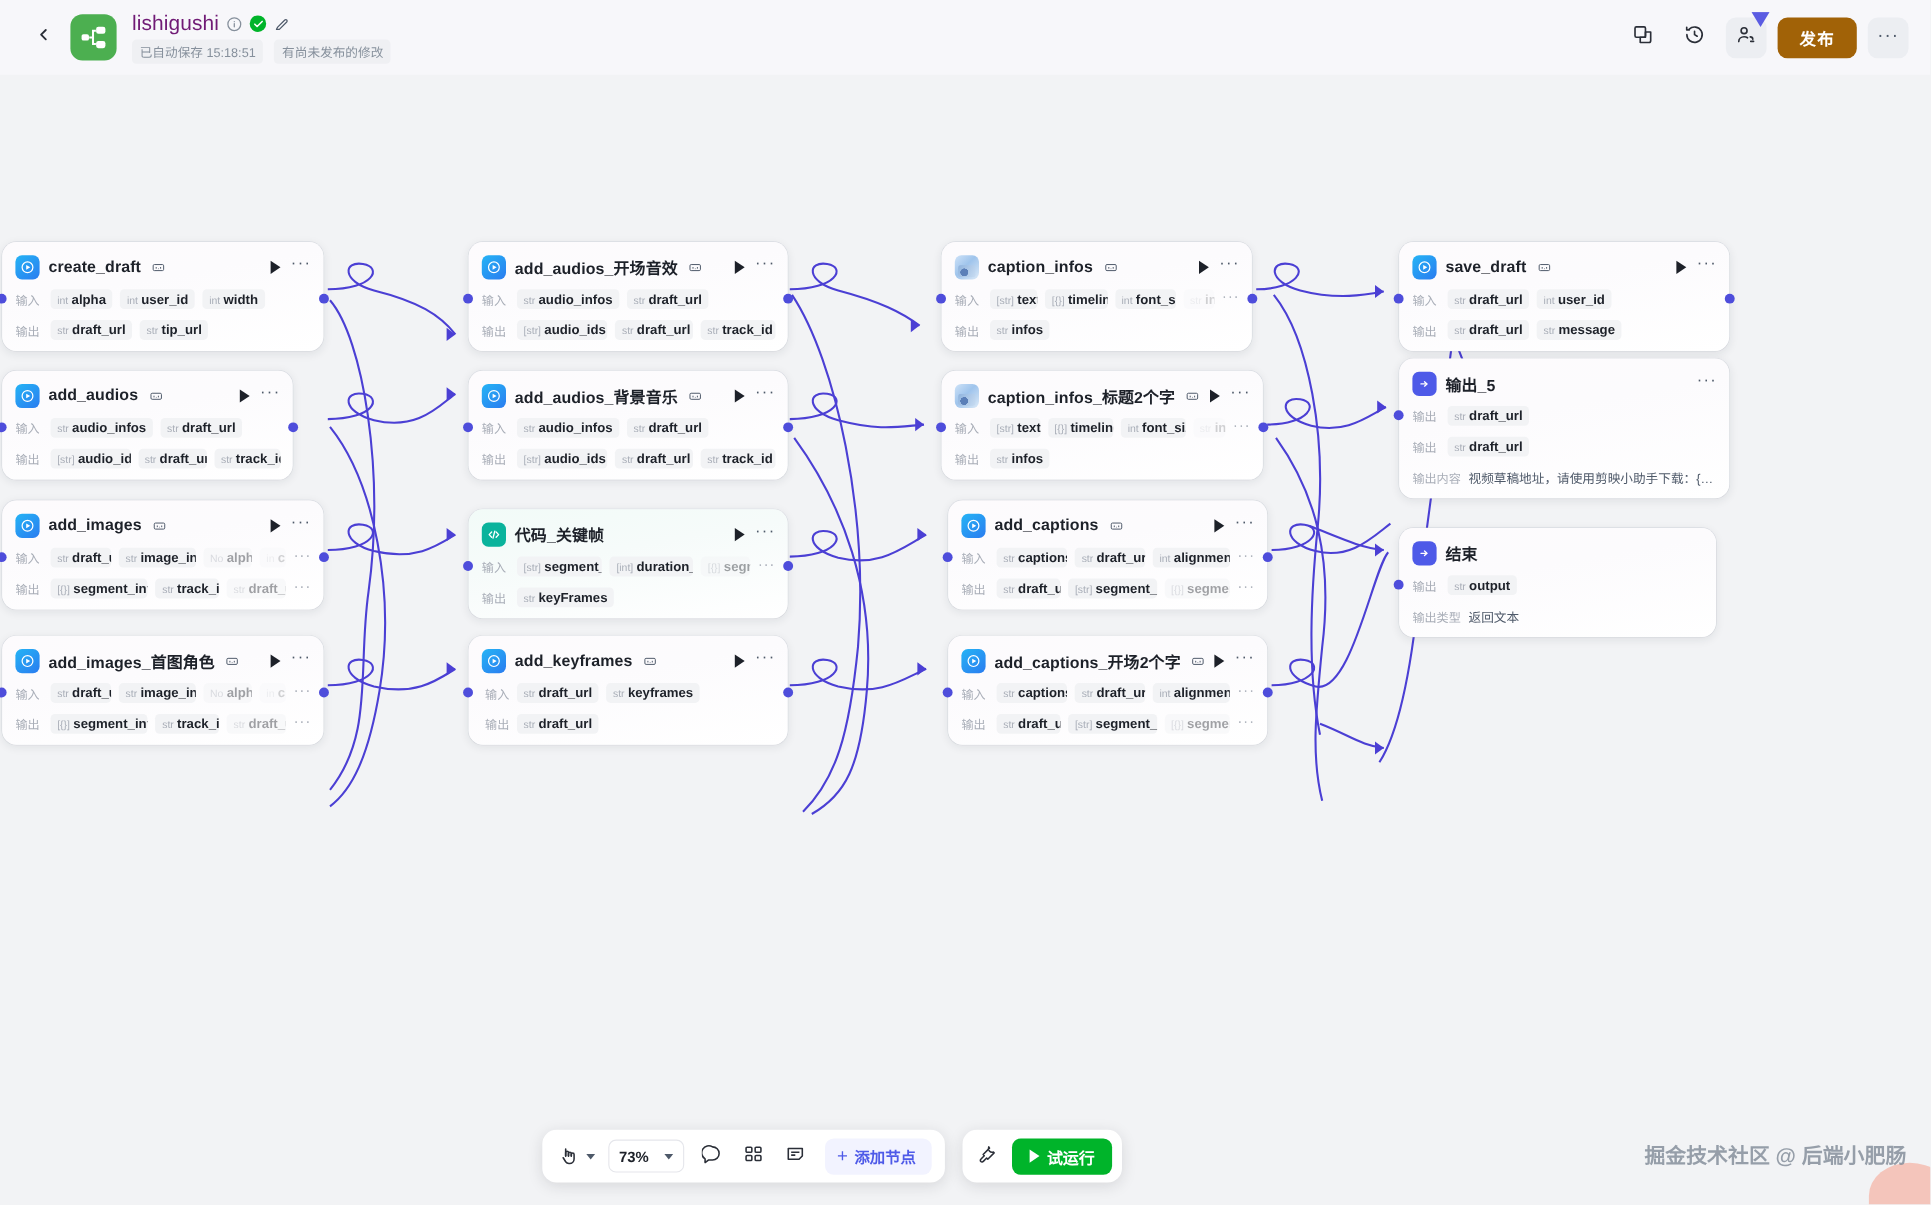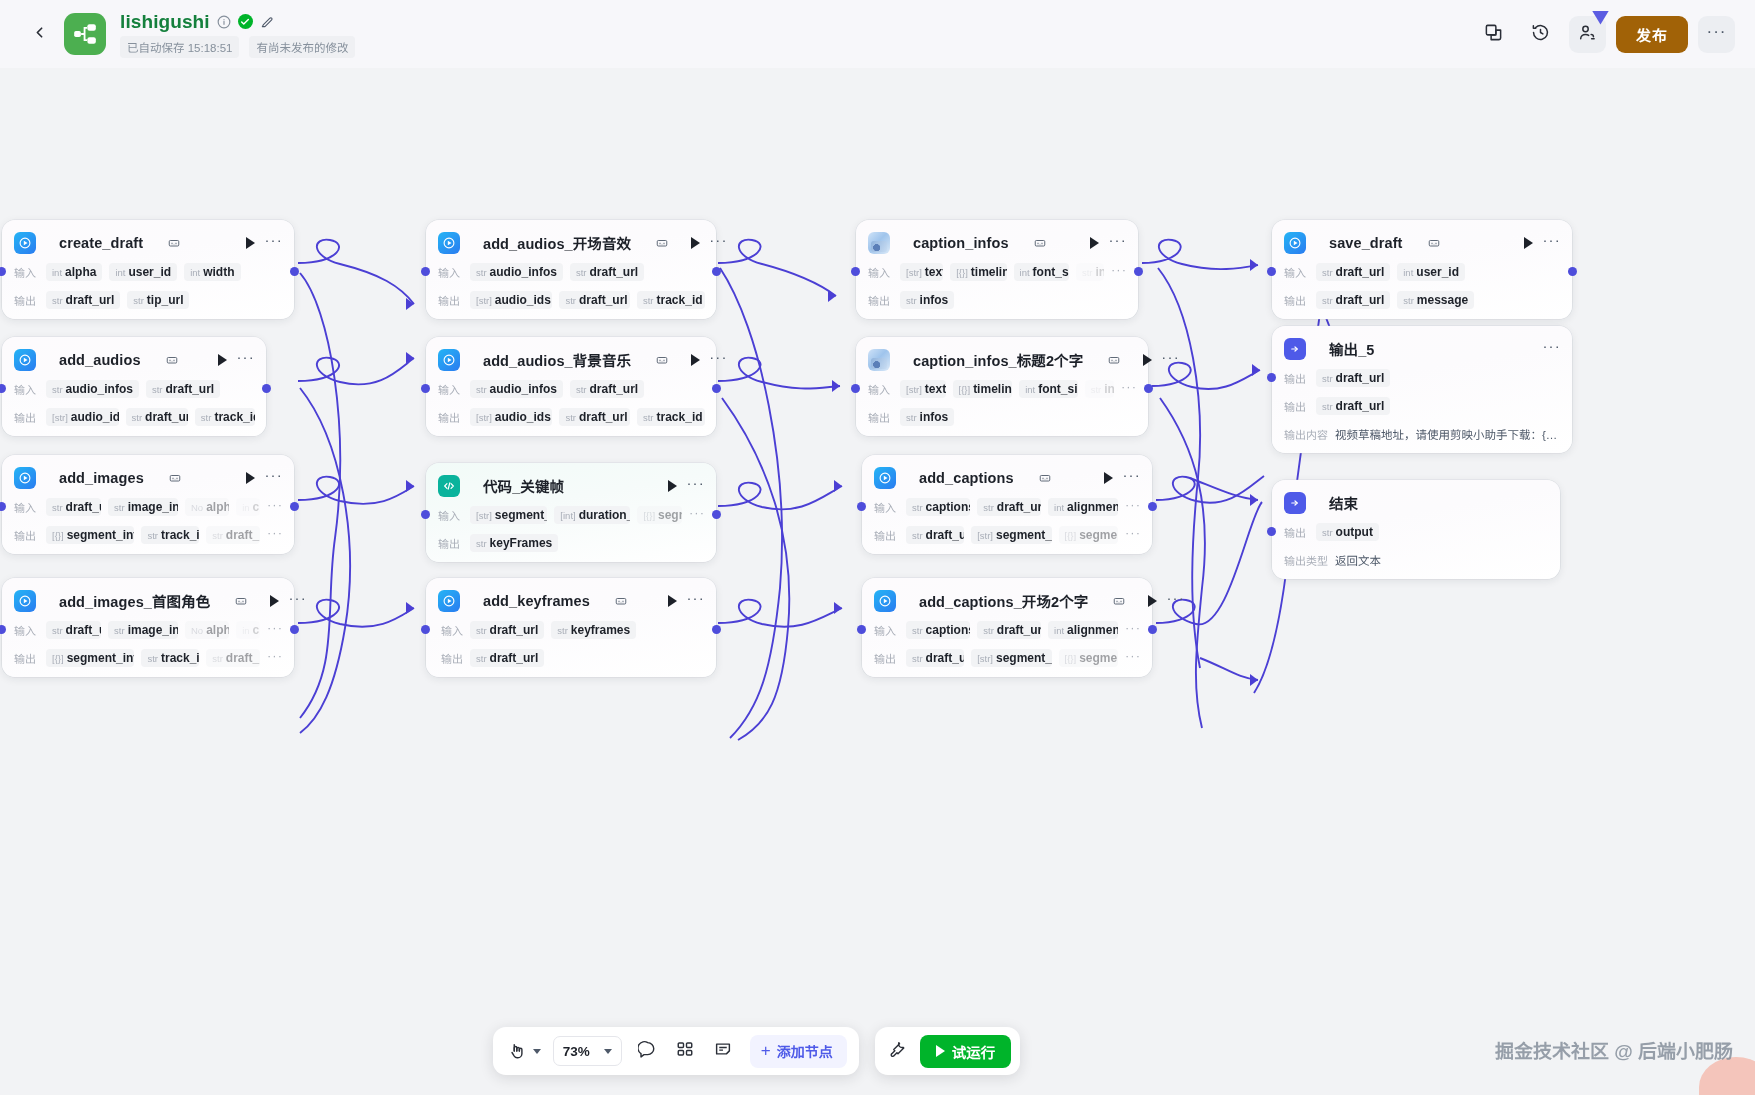--- a/index.html
+++ b/index.html
@@ -26,21 +26,21 @@
   #back-btn svg { width:17px; height:17px; }
   #app-logo {
     width:42px; height:42px; border-radius:11px; margin-left:8px;
     background:#4caf50; display:flex; align-items:center; justify-content:center;
     flex:0 0 auto;
   }
   #app-logo svg { width:26px; height:26px; }
   #title-block { margin-left:14px; display:flex; flex-direction:column; gap:3px; }
   #title-row { display:flex; align-items:center; gap:7px; height:22px; }
   #app-title {
-    font-size:19px; font-weight:700; color:#15803d; letter-spacing:.1px;
+    font-size:19px; font-weight:400; color:#701a75; letter-spacing:.1px;
   }
   .hdr-ico { display:inline-flex; align-items:center; justify-content:center; cursor:pointer; }
   #info-icon svg { width:14px; height:14px; color:#86909c; }
   #verified-icon { width:15px; height:15px; border-radius:50%; background:#00b42a;
     display:flex; align-items:center; justify-content:center; }
   #verified-icon svg { width:10px; height:10px; color:#fff; }
   #edit-icon svg { width:14px; height:14px; color:#4e5969; }
   #meta-row { display:flex; align-items:center; gap:10px; }
   .meta-chip {
     font-size:11.5px; color:#86909c; background:#eff0f3;
@@ -84,21 +84,21 @@
     background: linear-gradient(170deg,#fdfbfd 0%,#fcfbfd 38%,#ffffff 100%);
     border-radius:13px;
     box-shadow: 0 2px 9px rgba(28,31,41,.085), 0 0 0 .6px rgba(200,203,212,.45);
     padding:11px 0 9px 0;
     z-index: 10;
   }
   .node.tinted {
     background: linear-gradient(170deg,#f2fbf8 0%,#f6fbfa 40%,#ffffff 100%);
   }
   .node-head {
-    display:flex; align-items:center; gap:23px;
+    display:flex; align-items:center; gap:8px;
     padding:0 11px 0 12px; height:23px;
   }
   .node-icon {
     width:22px; height:22px; border-radius:6px; flex:0 0 auto;
     display:flex; align-items:center; justify-content:center;
   }
   .node-icon svg { width:14px; height:14px; color:#fff; }
   .ic-plugin { background: linear-gradient(140deg,#25b4f5,#2a7cf0); }
   .ic-code { background:#0ab39c; }
   .ic-img {

